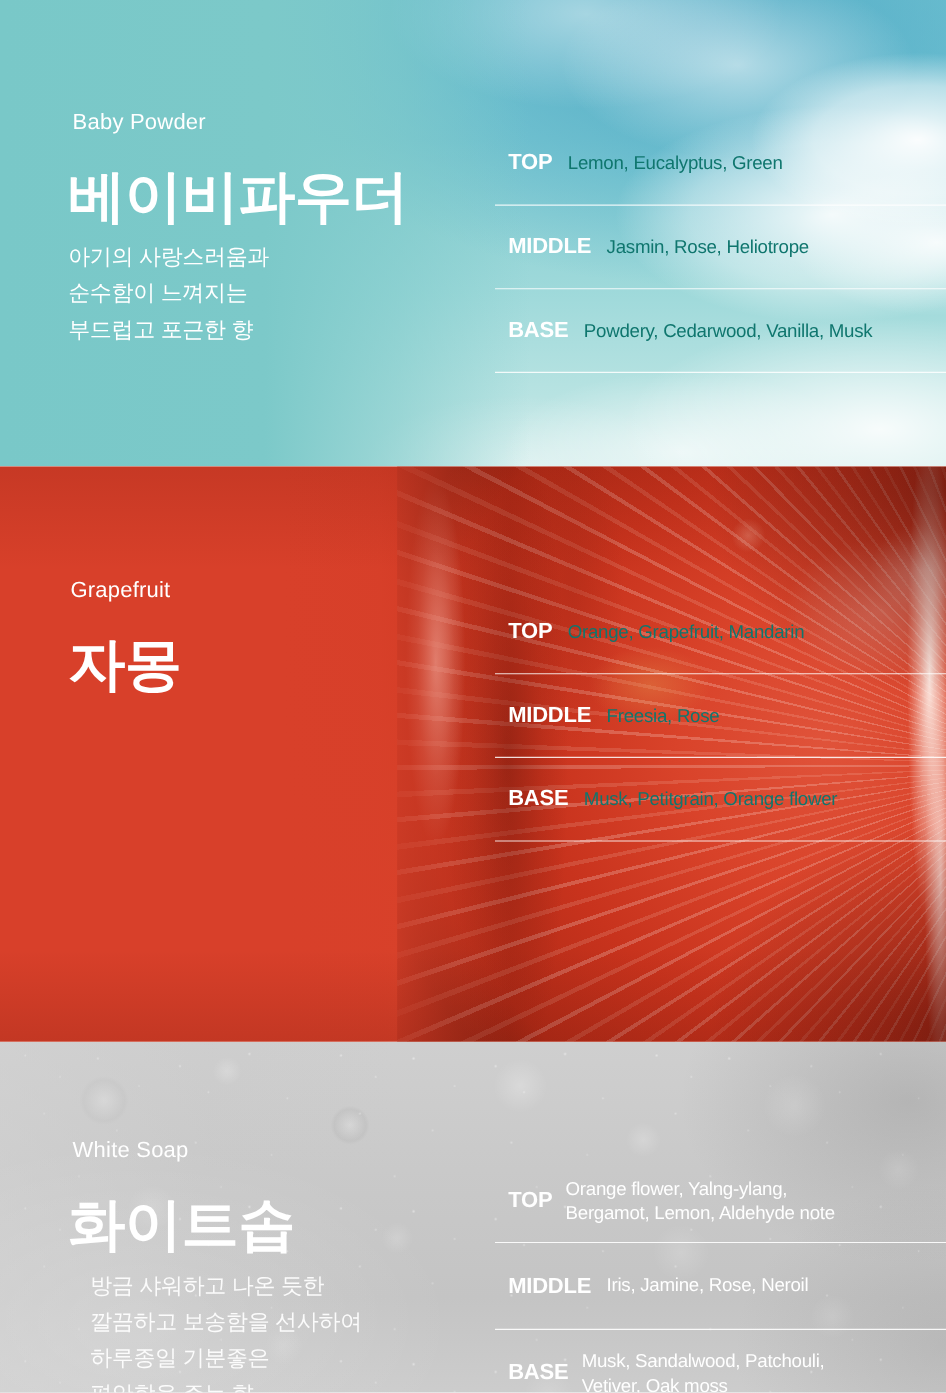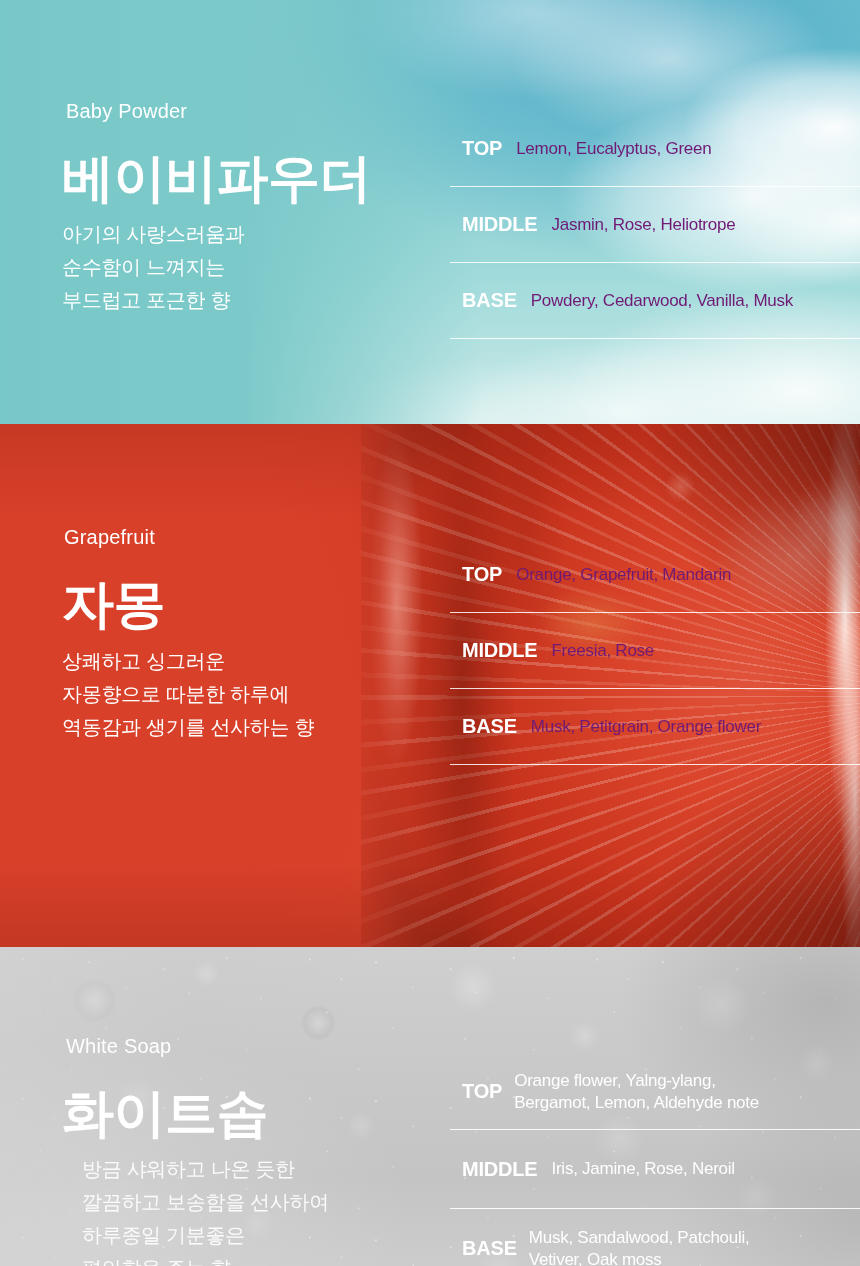--- a/index.html
+++ b/index.html
@@ -183,21 +183,21 @@
   .note-label {
     font-size:20px;
     font-weight:700;
     color:#ffffff;
     flex:0 0 auto;
     letter-spacing:-.2px;
   }
   .note-val {
     font-size:17px;
     font-weight:400;
-    color:#701a75;
+    color:#0f766e;
     margin-left:14px;
     line-height:22px;
     white-space:pre-line;
     letter-spacing:-.25px;
   }
   .note-row.two-line .note-val { margin-left:12px; }
 
   
   .panel-3 .eyebrow, .panel-3 .title, .panel-3 .desc,
   .panel-3 .note-label, .panel-3 .note-val { color:#ffffff; }
@@ -247,23 +247,20 @@
     <div class="bg gf-fibers"></div>
     <div class="bg gf-seg"></div>
     <div class="bg gf-pith"></div>
     <div class="bg gf-left-flat"></div>
     <div class="bg gf-vign"></div>
 
     <div class="content">
       <div class="left-col">
         <div class="eyebrow" style="left:64px; top:102px;">Grapefruit</div>
         <div class="title" style="left:62px; top:146px;">자몽</div>
-        <div class="desc" style="left:62px; top:221px;">상쾌하고 싱그러운
-자몽향으로 따분한 하루에
-역동감과 생기를 선사하는 향</div>
       </div>
 
       <div class="notes" style="top:113px;">
         <div class="note-row">
           <span class="note-label">TOP</span>
           <span class="note-val">Orange, Grapefruit, Mandarin</span>
         </div>
         <div class="note-row">
           <span class="note-label">MIDDLE</span>
           <span class="note-val">Freesia, Rose</span>

